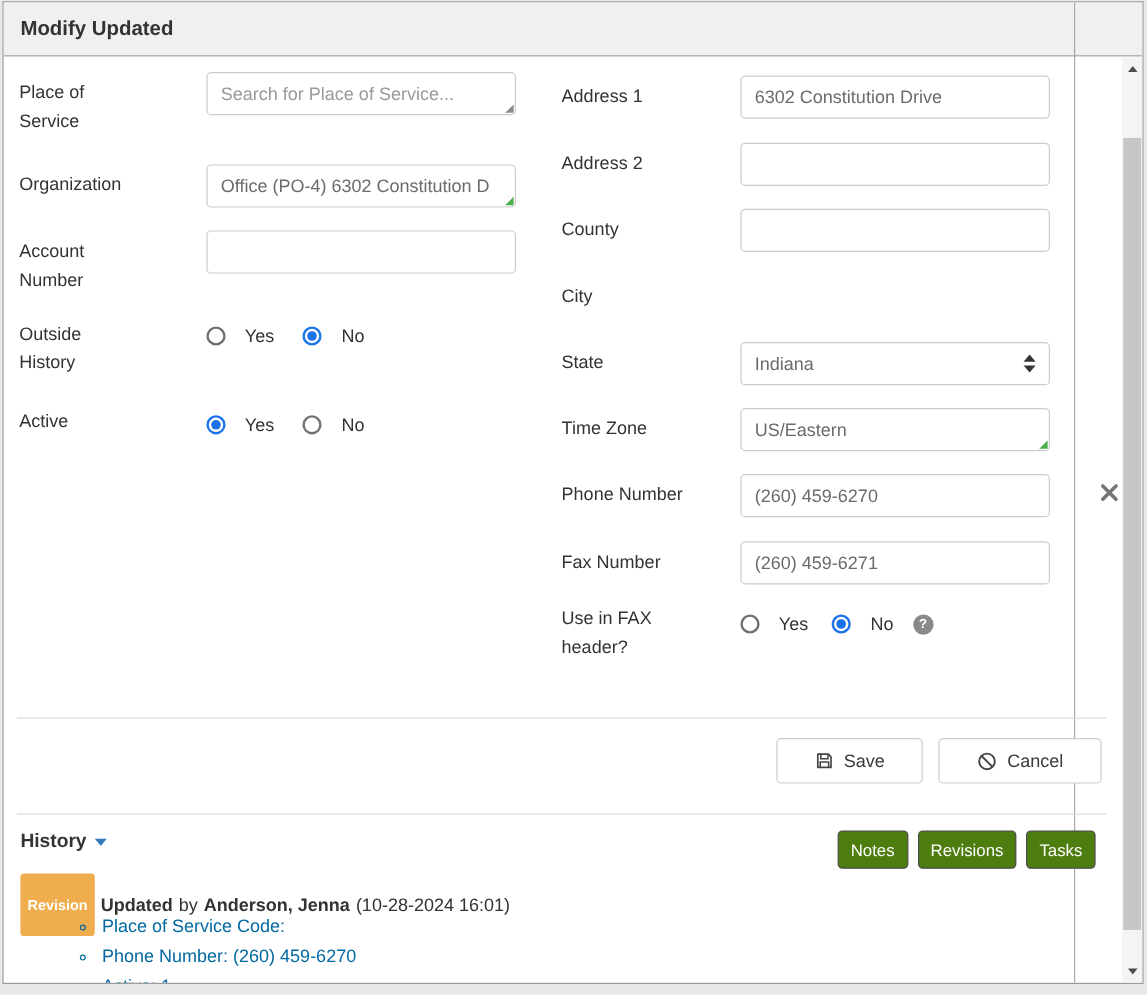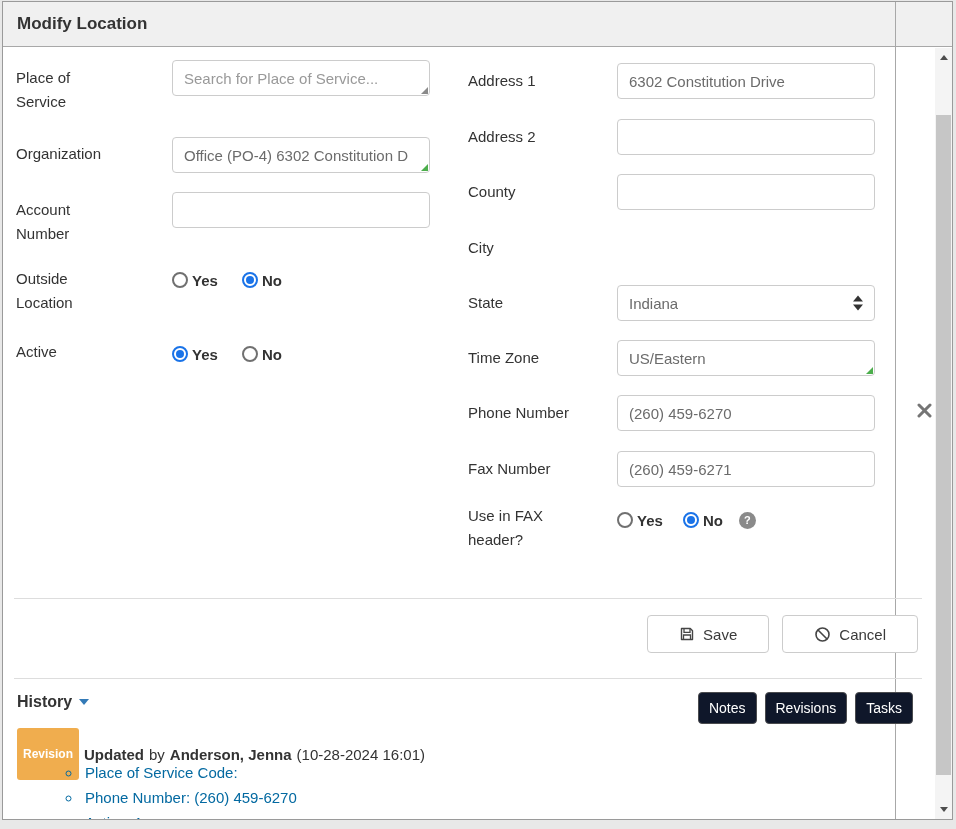--- a/index.html
+++ b/index.html
@@ -46,21 +46,21 @@
   }
   .corner.gray { border-color:transparent transparent #8a8a8a transparent; }
   .sel-arrows {
     position:absolute; right:11px; top:50%; transform:translateY(-50%);
     display:flex; flex-direction:column; gap:3px;
   }
   .tri-up   { width:0; height:0; border-left:5px solid transparent; border-right:5px solid transparent; border-bottom:6px solid #333; }
   .tri-down { width:0; height:0; border-left:5px solid transparent; border-right:5px solid transparent; border-top:6px solid #333; }
   
   .radio-row { position:absolute; display:flex; align-items:center; gap:24px; height:24px; font-size:15px; color:#333; }
-  .radio-opt { display:flex; align-items:center; gap:4px; cursor:pointer;font-weight:bold; }
+  .radio-opt { display:flex; align-items:center; gap:16px; cursor:pointer; }
   .radio { width:16px; height:16px; border-radius:50%; border:2px solid #707070; background:#fff; position:relative; flex:0 0 auto; }
   .radio.on { border-color:#1a73e8; }
   .radio.on::after {
     content:""; position:absolute; left:2px; top:2px; width:8px; height:8px;
     border-radius:50%; background:#1a73e8;
   }
   .help {
     width:17px; height:17px; border-radius:50%; background:#8a8a8a; color:#fff;
     font-size:11px; font-weight:bold; display:flex; align-items:center; justify-content:center;
     margin-left:-4px; cursor:pointer;
@@ -74,21 +74,21 @@
     font-size:15px; color:#3a3a3a; font-family:inherit; cursor:pointer;
   }
   
   .history-title {
     position:absolute; left:14px; top:691px; font-size:16px; font-weight:bold; color:#333;
     display:flex; align-items:center; gap:7px; cursor:pointer;
   }
   .caret-down { width:0; height:0; border-left:5px solid transparent; border-right:5px solid transparent; border-top:6px solid #337ab7; }
   .hist-buttons { position:absolute; top:690px; right:39px; display:flex; gap:8px; }
   .dark-btn {
-    background:#0f172a; color:#fff; font-size:14px; padding:7px 10px;
+    background:#4d7c0f; color:#fff; font-size:14px; padding:7px 10px;
     border:1px solid #4a4b4e; border-radius:4px; font-family:inherit; cursor:pointer;
   }
   .rev-line { position:absolute; left:14px; top:726px; font-size:15px; color:#333; display:flex; align-items:center; gap:5px; }
   .badge { background:#f0ad4e; color:#fff; font-size:12px; font-weight:bold; padding:19px 6px; border-radius:3px; }
   .b { font-weight:bold;text-align:right; }
   .changes {
     position:absolute; left:14px; top:745px; margin:13px; padding-left:52px;
     list-style-type:circle; font-size:15px; color:#0369a1;
   }
   .changes li { line-height:25px; padding-left:3px; }
@@ -99,21 +99,21 @@
   .sb-tri-up   { width:0; height:0; border-left:4px solid transparent; border-right:4px solid transparent; border-bottom:5px solid #4d4d4d; }
   .sb-tri-down { width:0; height:0; border-left:4px solid transparent; border-right:4px solid transparent; border-top:5px solid #4d4d4d; }
   .sb-thumb { position:absolute; left:1px; width:15px; top:67px; height:660px; background:#c6c6c6; cursor:pointer; }
 </style>
 </head>
 <body>
 
 <div class="modal">
 
   <div class="modal-header">
-    <div class="modal-title">Modify Location</div>
+    <div class="modal-title">Modify Updated</div>
   </div>
   <div class="close-box">
     <svg width="15" height="15">
       <line x1="2" y1="2" x2="13" y2="13" stroke="#757575" stroke-width="3" stroke-linecap="round"></line>
       <line x1="13" y1="2" x2="2" y2="13" stroke="#757575" stroke-width="3" stroke-linecap="round"></line>
     </svg>
   </div>
 
   <div class="lbl" style="left:13px; top:64px; width:96px">Place of Service</div>
   <div class="field combo" style="left:169px; top:58px">
@@ -123,21 +123,21 @@
 
   <div class="lbl" style="left:13px; top:140px; width:96px">Organization</div>
   <div class="field combo" style="left:169px; top:135px">
     <span class="combo-text">Office (PO-4) 6302 Constitution D</span>
     <span class="corner"></span>
   </div>
 
   <div class="lbl" style="left:13px; top:196px; width:96px">Account Number</div>
   <input class="field" style="left: 169px; top: 190px;" type="text" value="">
 
-  <div class="lbl" style="left:13px; top:265px; width:96px">Outside Location</div>
+  <div class="lbl" style="left:13px; top:265px; width:96px">Outside History</div>
   <div class="radio-row" style="left:169px; top:266px">
     <span class="radio-opt">
       <span class="radio"></span>
       <span>Yes</span>
     </span>
     <span class="radio-opt">
       <span class="radio on"></span>
       <span>No</span>
     </span>
   </div>

